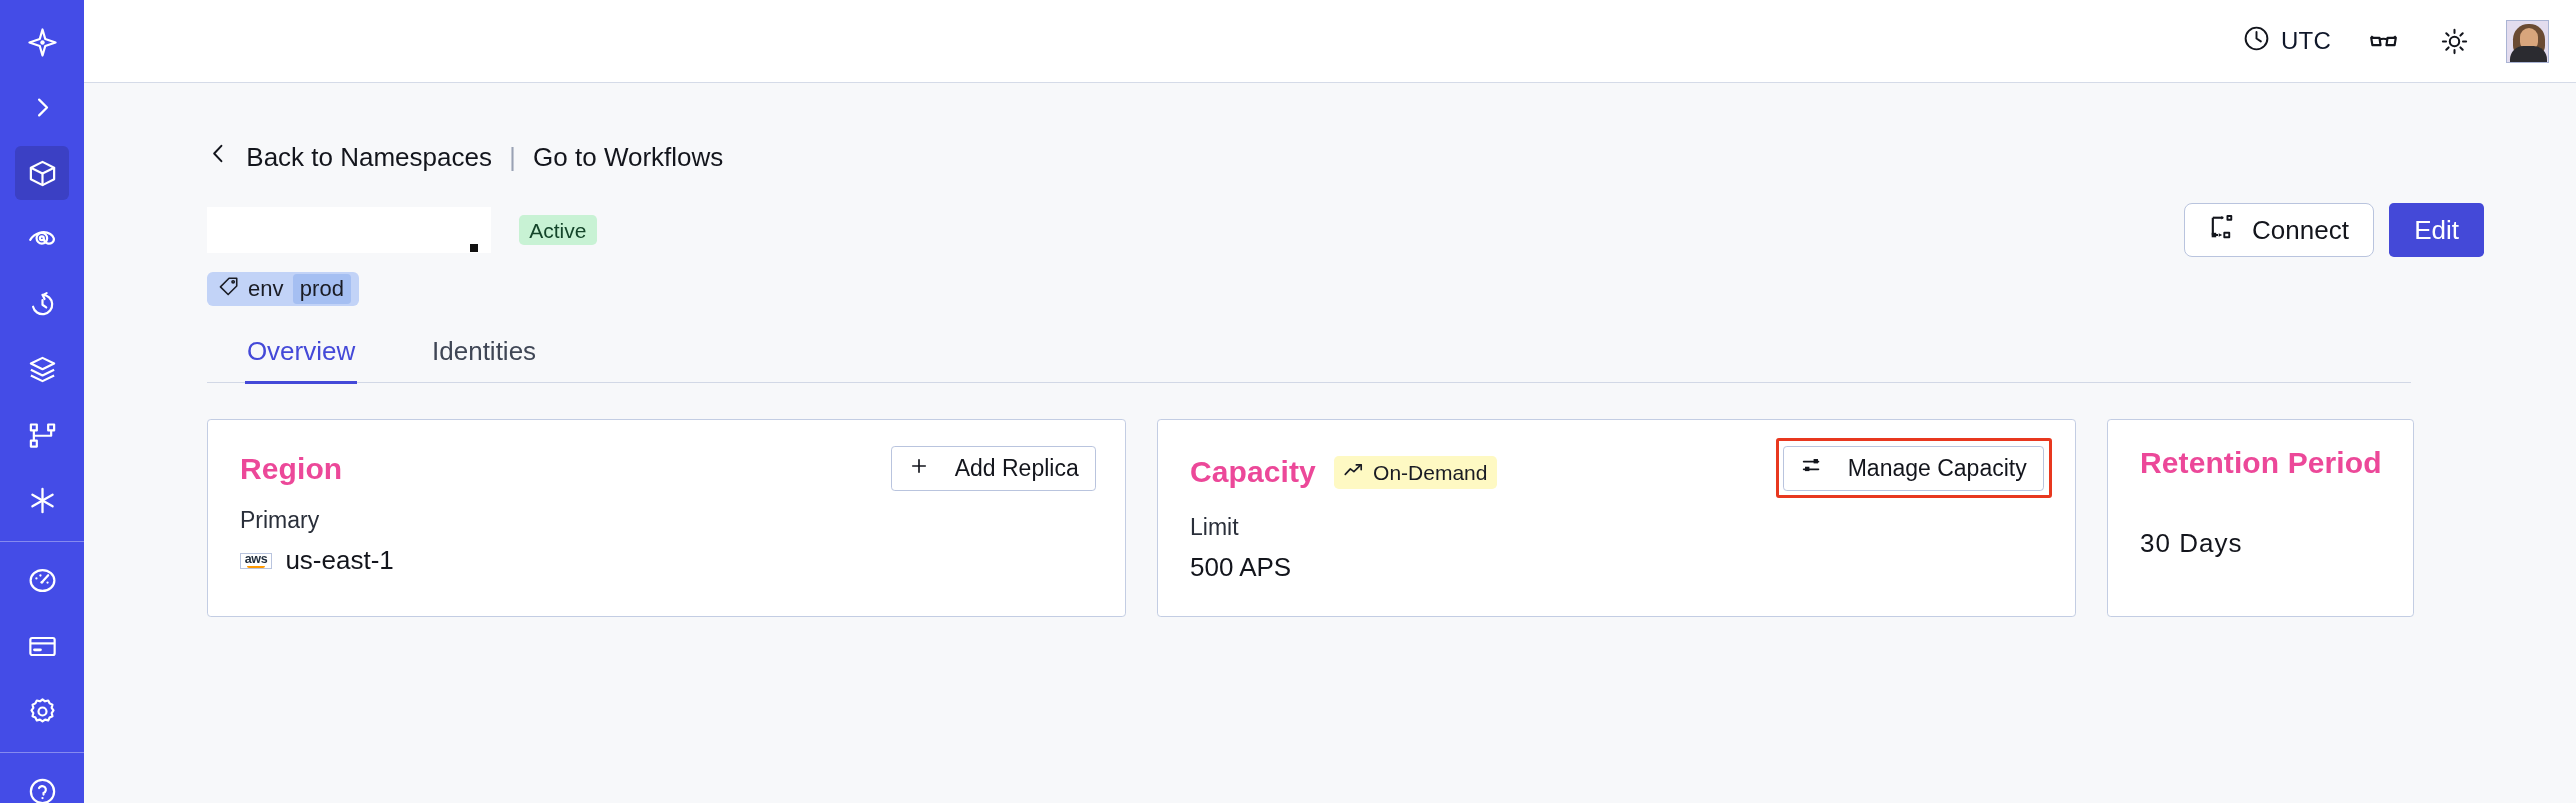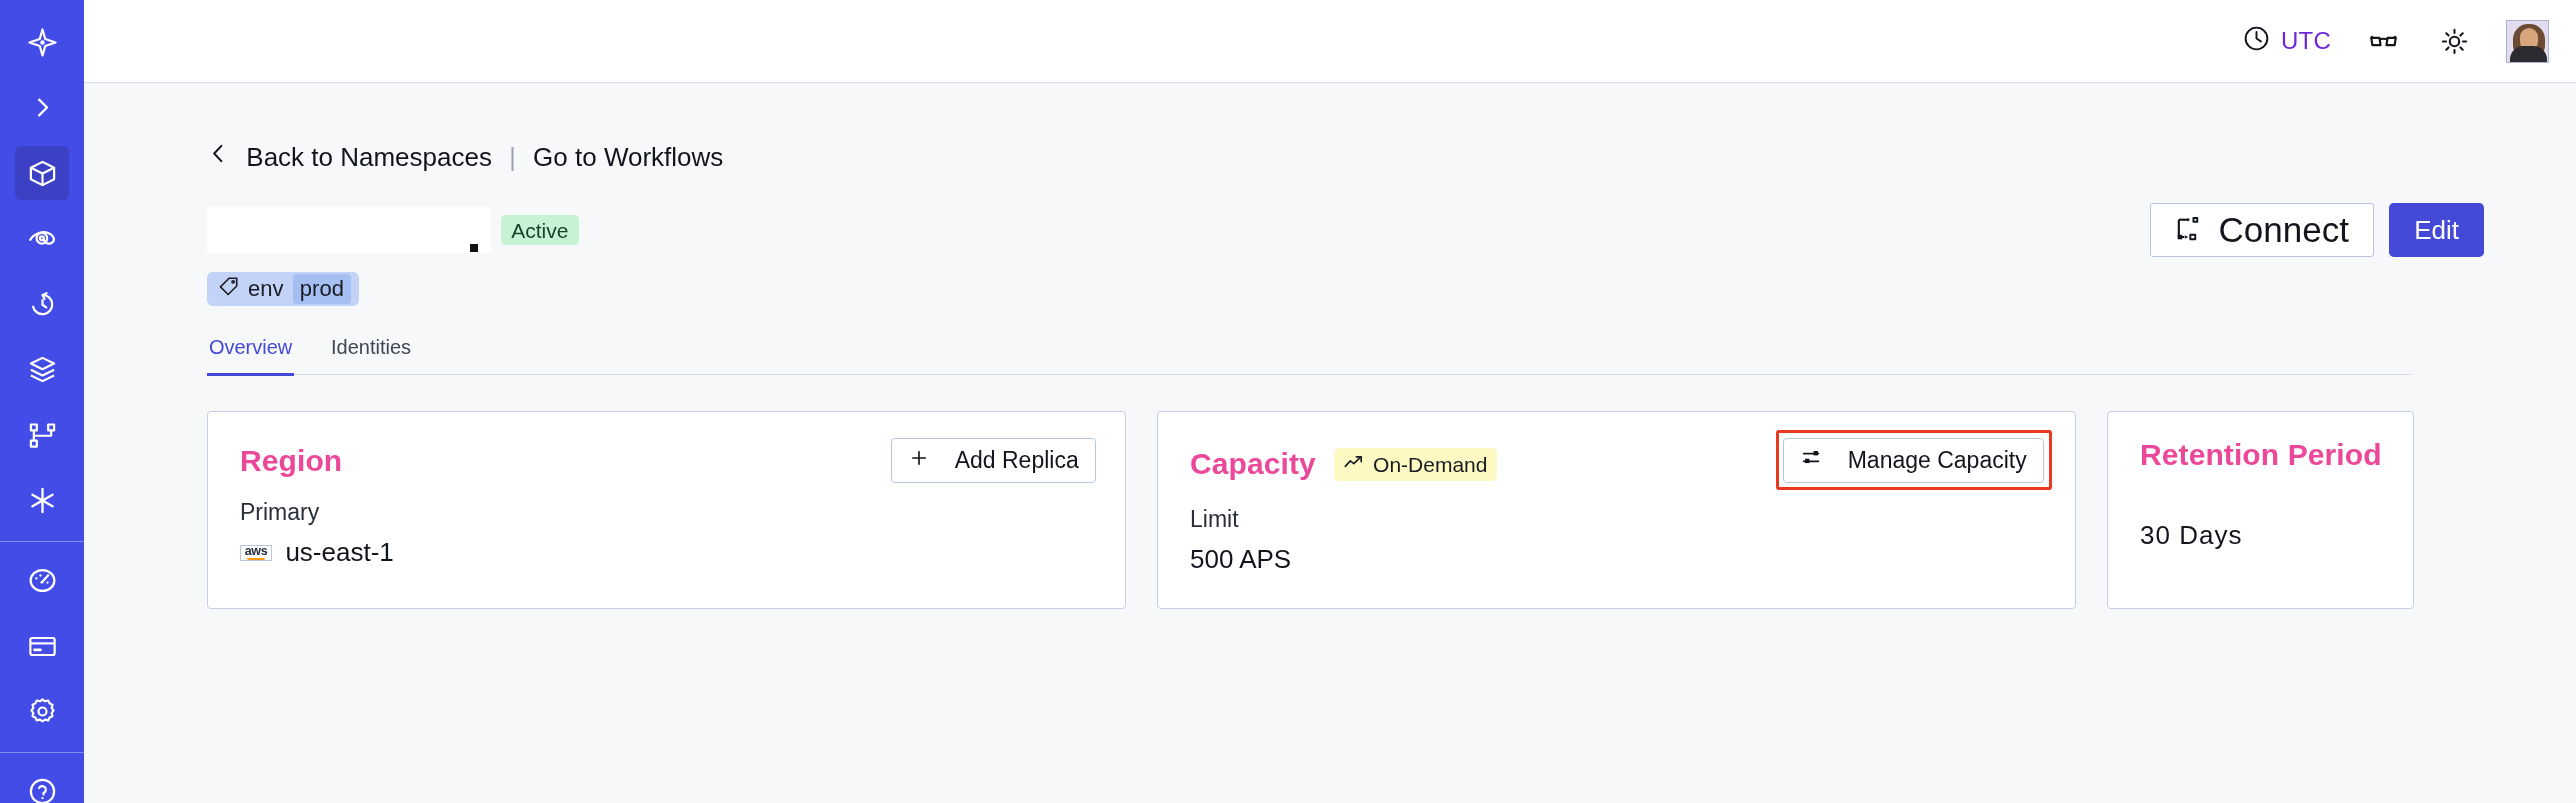--- a/index.html
+++ b/index.html
@@ -68,21 +68,21 @@
     display: flex;
     align-items: center;
     justify-content: flex-end;
     padding-right: 27px;
   }
   .tb-group { display: flex; align-items: center; gap: 33px; }
   .tz {
     display: flex;
     align-items: center;
     gap: 10.5px;
-    color: #6d28d9;
+    color: #0f172a;
     font-size: 24px;
     letter-spacing: 0.2px;
   }
   .tb-btn {
     color: #13151c;
     display: flex;
     align-items: center;
     justify-content: center;
     width: 38px;
     height: 38px;
@@ -134,37 +134,37 @@
     width: 284px;
     height: 46px;
     background: #ffffff;
     flex: 0 0 auto;
   }
   .title-tail {
     width: 7.7px; height: 7.7px; background: #111; margin-left: -21px;
     align-self: flex-end; margin-bottom: 1.9px;
   }
   .badge-active {
-    margin-left: 23px;
+    margin-left: 41px;
     background: #c8f2d4;
     color: #14452a;
     font-size: 21px;
     padding: 4.8px 10.5px;
     border-radius: 4.8px;
     line-height: 1;
   }
   .head-actions { margin-left: auto; display: flex; align-items: center; gap: 15.3px; }
   .btn-connect {
     display: flex; align-items: center; gap: 16.3px;
     background: #ffffff;
     border: 1px solid #b9c4de;
-    border-radius: 3px;
+    border-radius: 8px;
     height: 54px;
     padding: 0 24px;
-    font-size: 35px;
+    font-size: 26px;
     color: #13151c;
   }
   .btn-edit {
     background: #4449d8;
     color: #ffffff;
     border: none;
     border-radius: 4.8px;
     height: 54px;
     padding: 0 25px;
     font-size: 26px;
@@ -190,26 +190,27 @@
 
   .tabs {
     display: flex;
     align-items: flex-end;
     gap: 35px;
     margin-top: 28px;
     border-bottom: 1.9px solid #d2d8e6;
     width: calc(100% - 73px);
   }
   .tab {
-    font-size: 20px;
+    font-size: 26px;
     color: #3f4655;
     padding: 0 1.9px 14.4px 1.9px;
     position: relative;
     top: 1.9px;
     border-bottom: 3.8px solid transparent;
+    margin-left: 38px;
   }
   .tab.sel { color: #4449d8; border-bottom-color: #4449d8; }
 
   
   .cards {
     display: flex;
     gap: 31px;
     margin-top: 36px;
   }
   .card {

